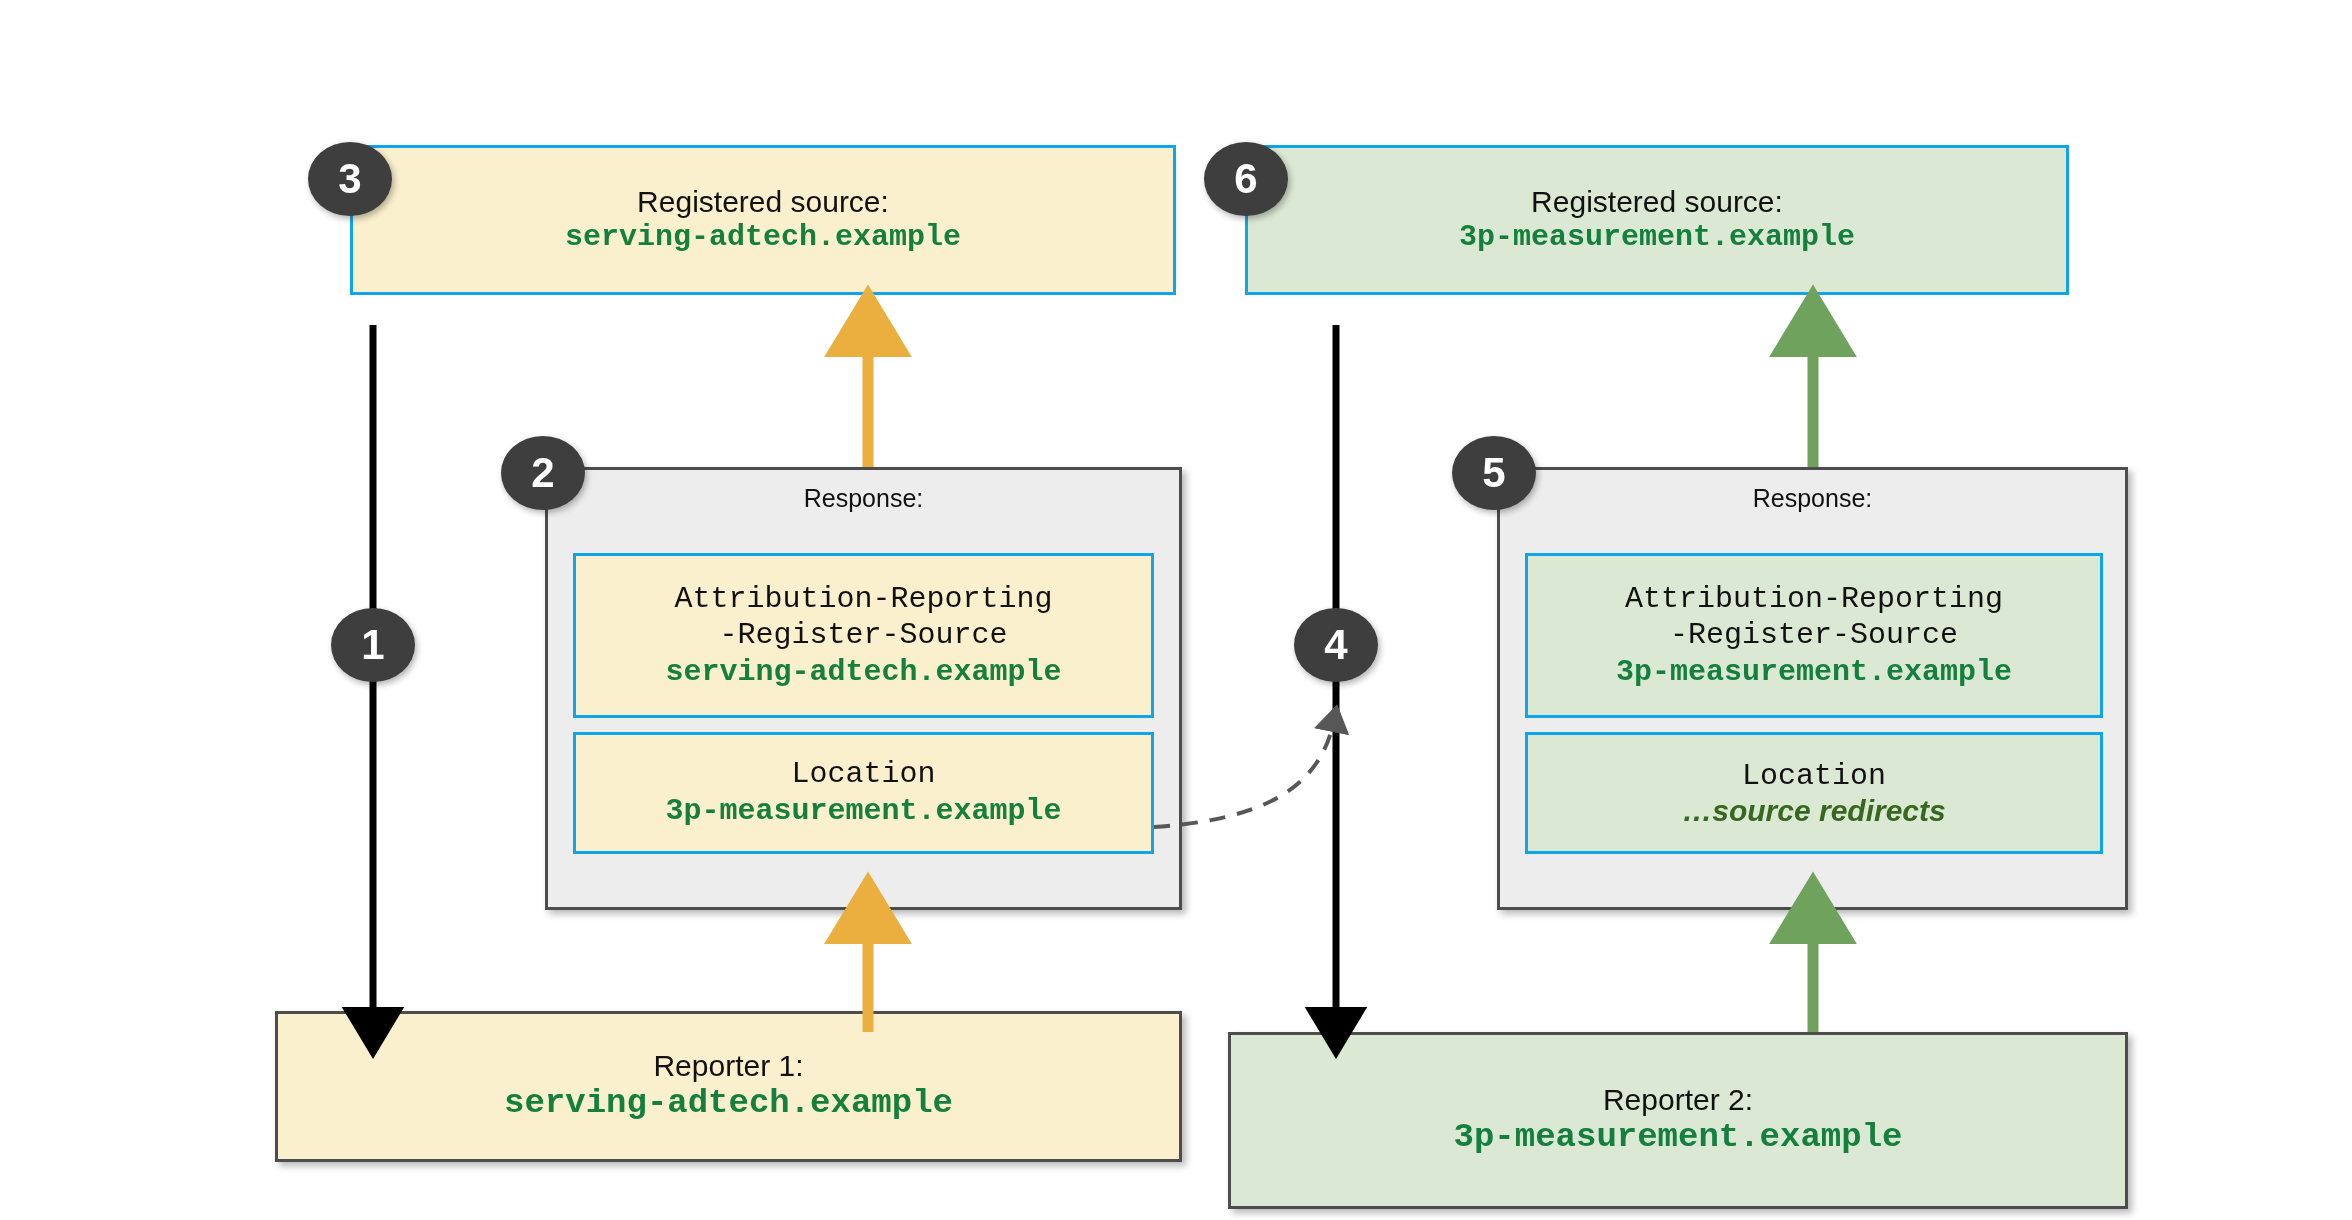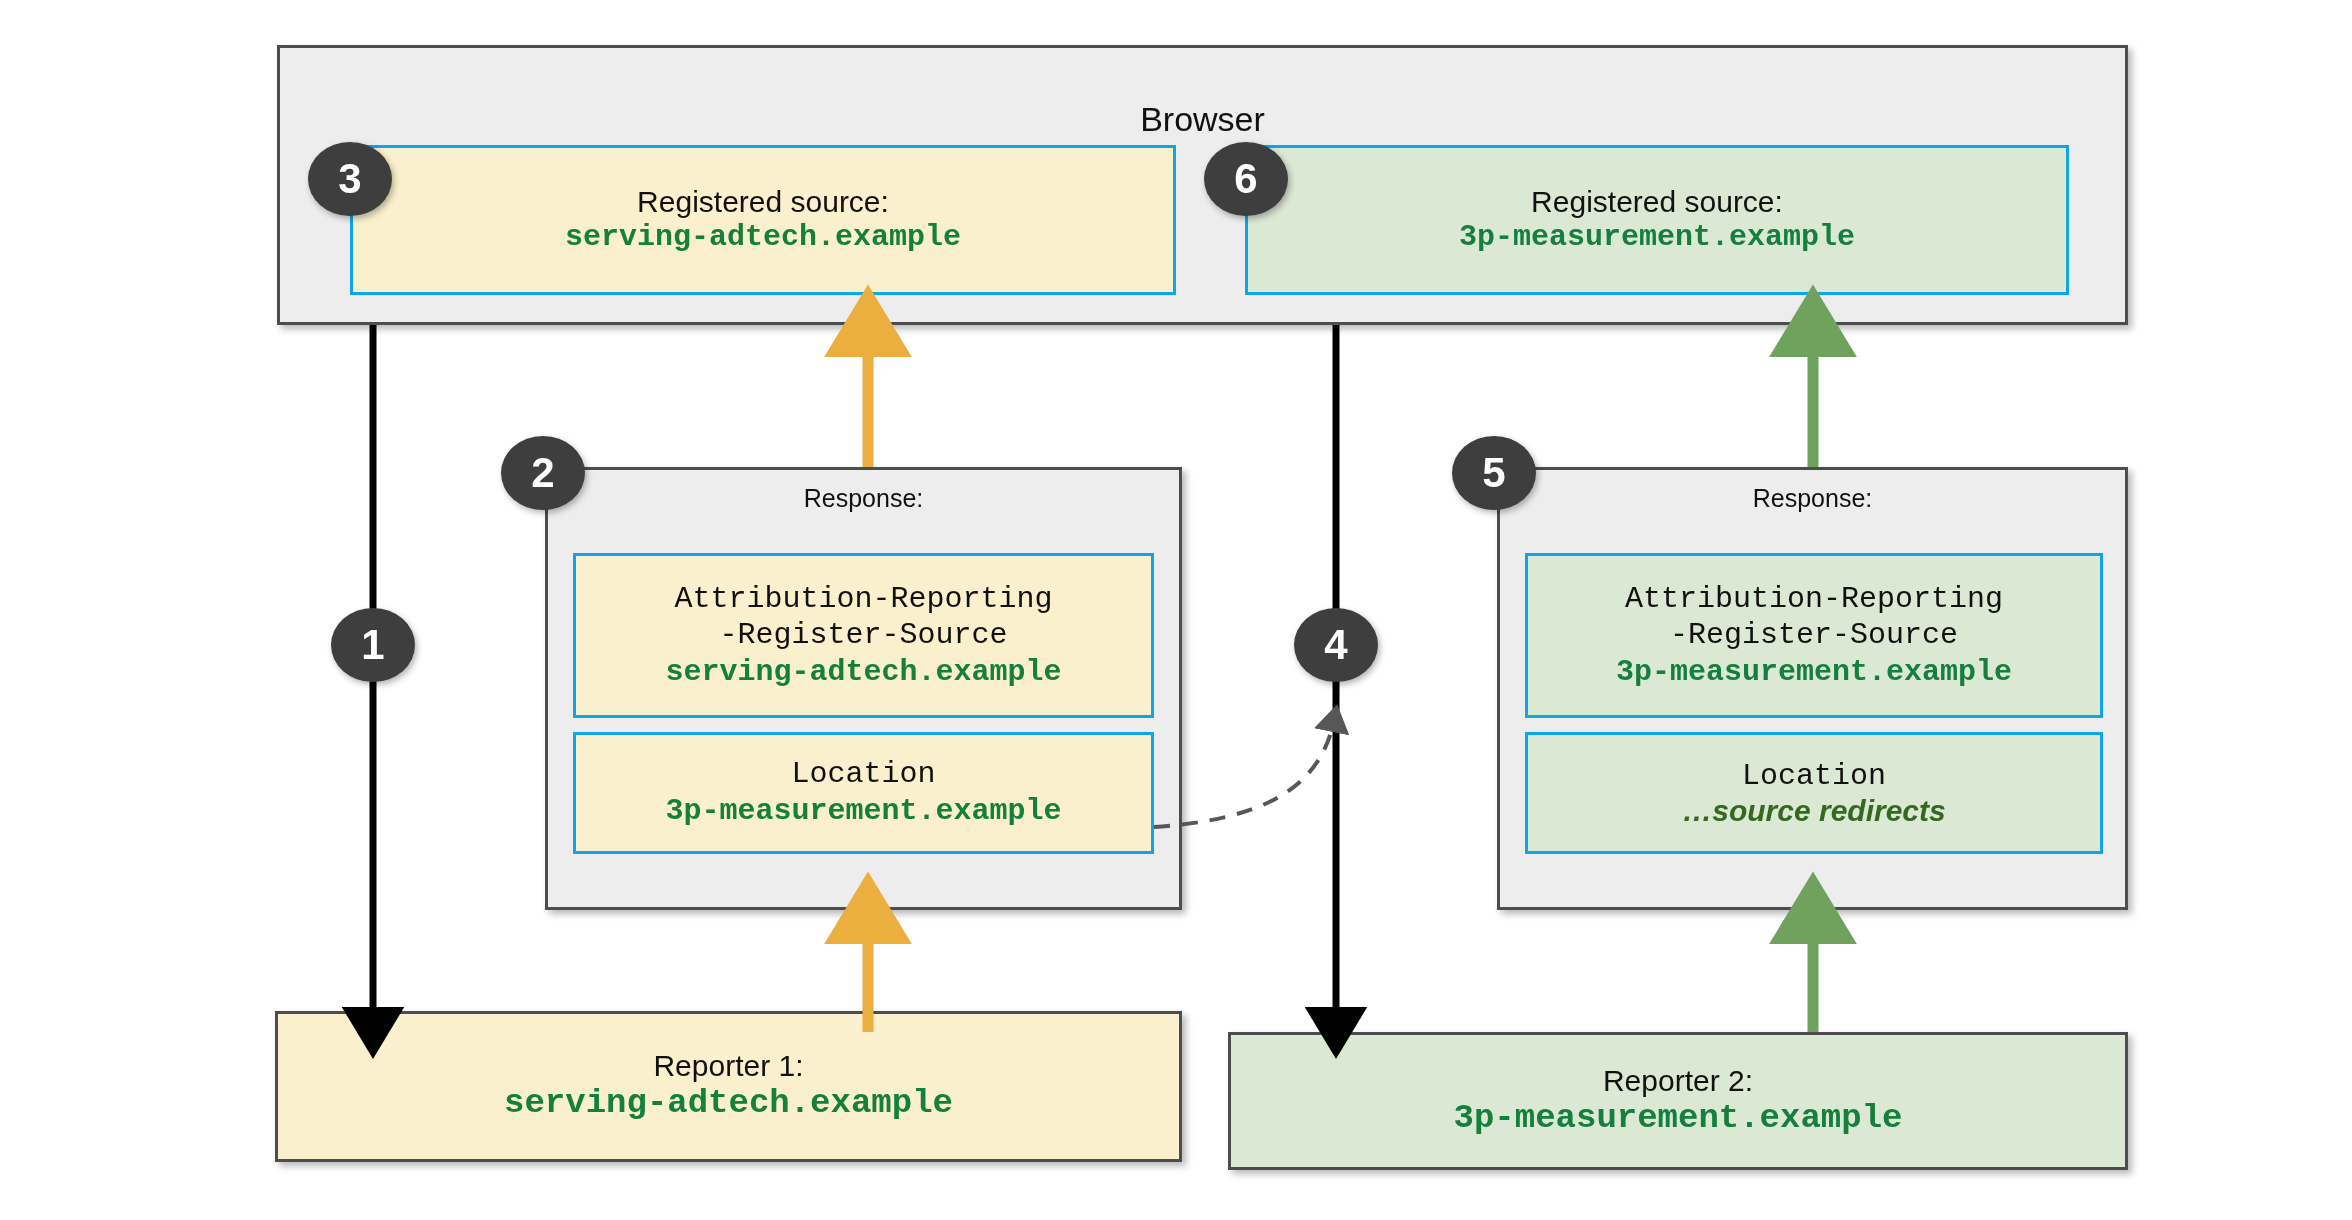--- a/index.html
+++ b/index.html
@@ -38,23 +38,20 @@
          background:#3e3e3e;color:#ffffff;display:flex;align-items:center;
          justify-content:center;font-size:42px;font-weight:bold;
          font-family:"Liberation Sans", sans-serif;
          box-shadow:2px 3px 6px rgba(0,0,0,0.30);}
 </style>
 </head>
 <body>
 
 <div class="stage">
 
-  <div class="panel browser" style="left:277px;top:45px;width:1851px;height:280px;">
-    <div class="browser-title">Browser</div>
-  </div>
 
   <div class="cellbox yellow" style="left:350px;top:145px;width:826px;height:150px;">
     <div class="lbl-sans">Registered source:</div>
     <div class="dom">serving-adtech.example</div>
   </div>
 
   <div class="cellbox green" style="left:1245px;top:145px;width:824px;height:150px;">
     <div class="lbl-sans">Registered source:</div>
     <div class="dom">3p-measurement.example</div>
   </div>
@@ -88,21 +85,21 @@
     <div class="lbl-mono">Location</div>
     <div class="redirect-note">…source redirects</div>
   </div>
 
   <div class="panel yellow" style="left:275px;top:1011px;width:907px;height:151px;display:flex;
               flex-direction:column;align-items:center;justify-content:center;">
     <div class="lbl-sans">Reporter 1:</div>
     <div class="dom" style="font-size:34px;">serving-adtech.example</div>
   </div>
 
-  <div class="panel green" style="left:1228px;top:1032px;width:900px;height:138px;display:flex;
+  <div class="panel green" style="left:1228px;top:1032px;width:900px;height:177px;display:flex;
               flex-direction:column;align-items:center;justify-content:center;">
     <div class="lbl-sans">Reporter 2:</div>
     <div class="dom" style="font-size:34px;">3p-measurement.example</div>
   </div>
 
   <svg class="edges" viewBox="0 0 2352 1220">
     <defs>
       <marker id="ah-black" markerWidth="9" markerHeight="9" refX="2.2" refY="4.5" orient="auto" markerUnits="strokeWidth">
         <path d="M0,0 L0,9 L7.5,4.5 z" fill="#000000"></path>
       </marker>

